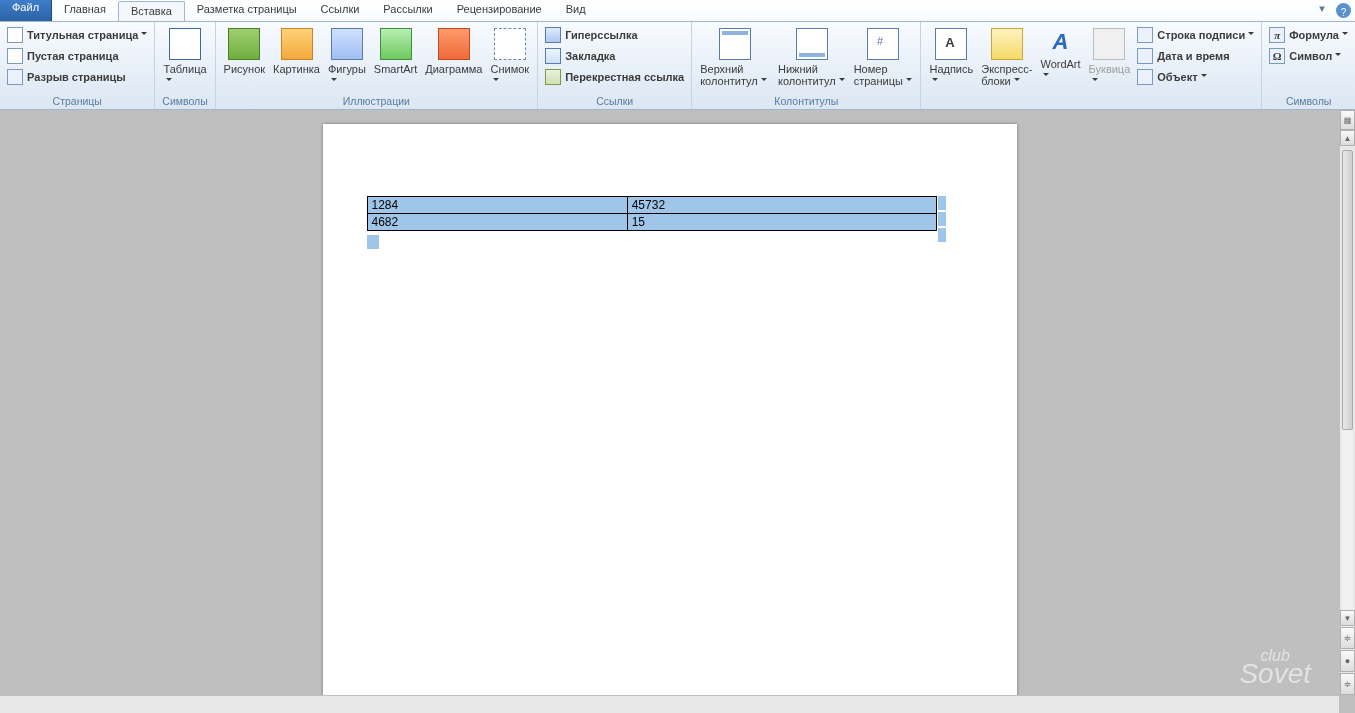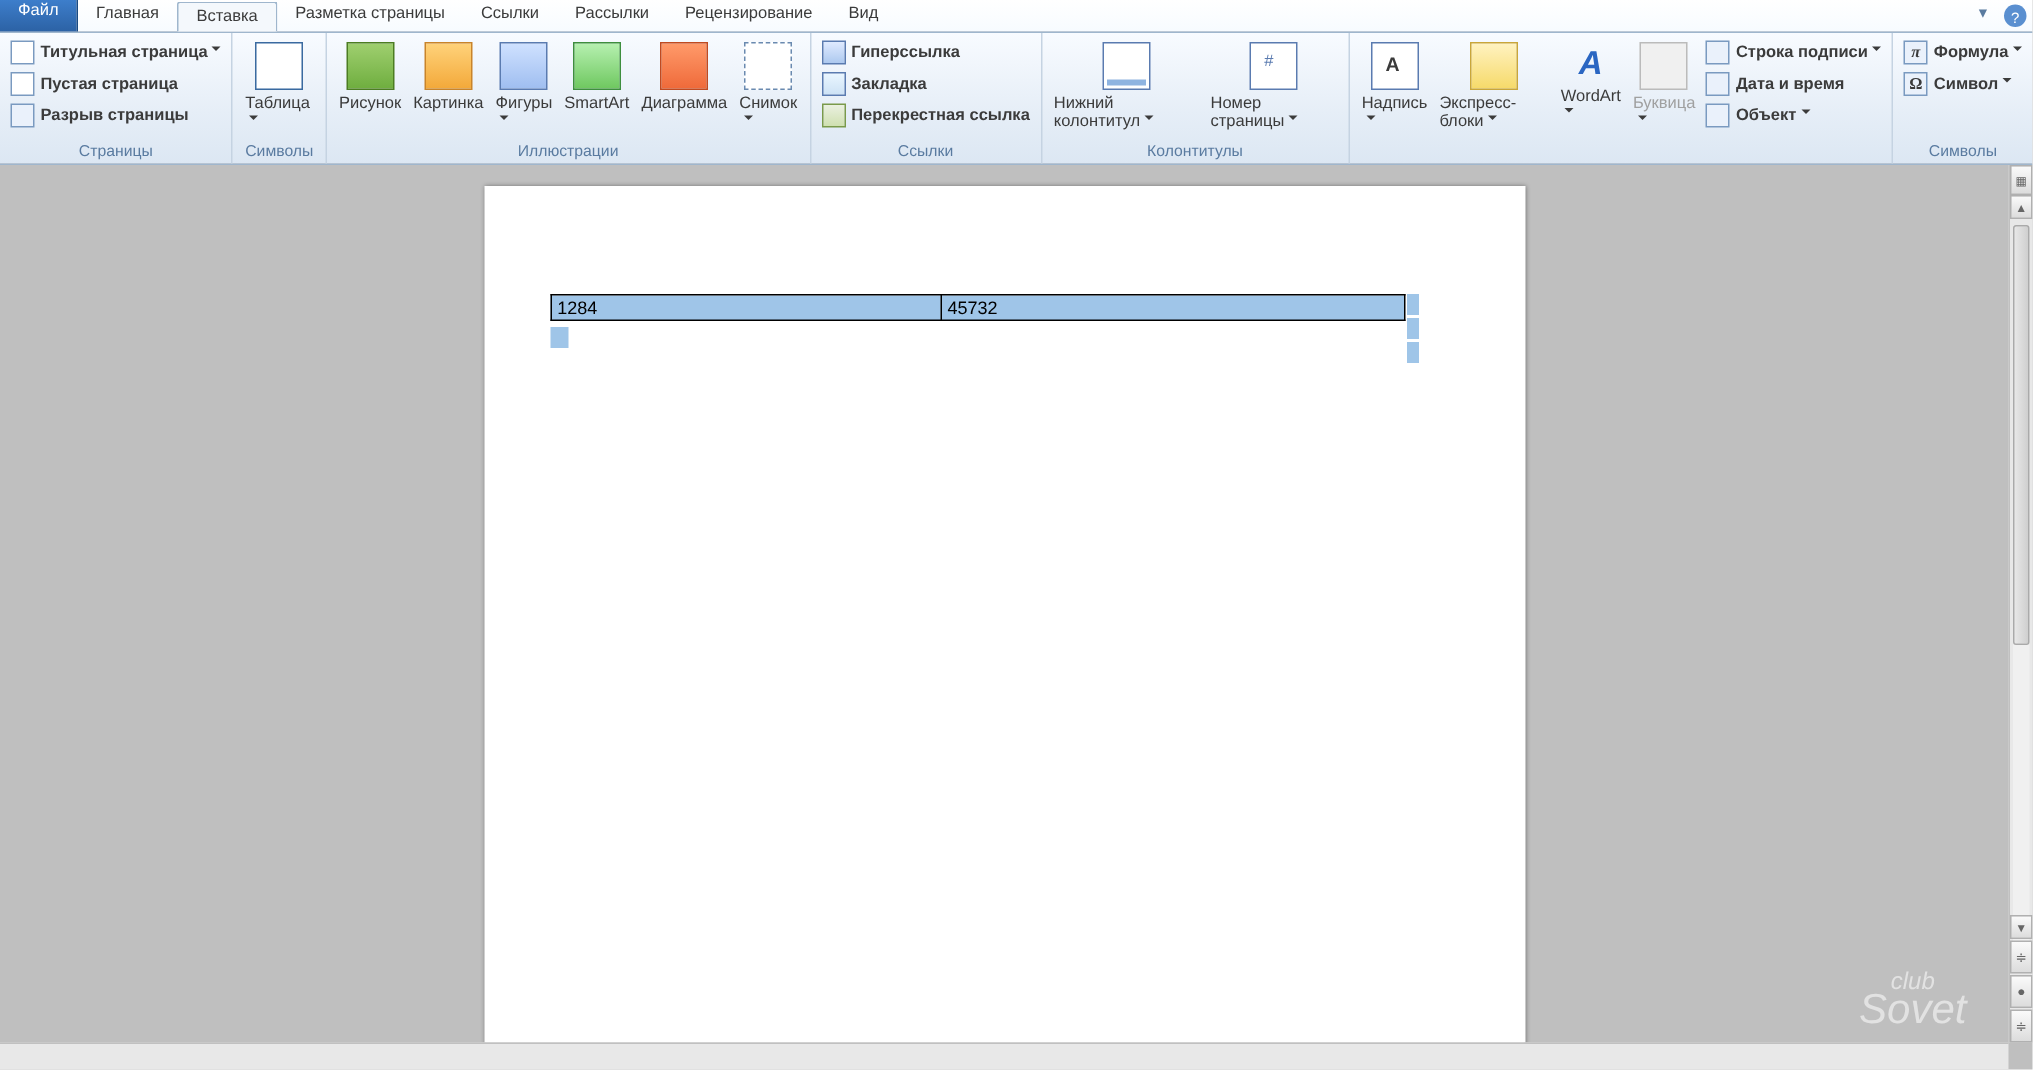--- a/index.html
+++ b/index.html
@@ -172,20 +172,24 @@
             <span>Перекрестная ссылка</span>
           </div>
       </div>
     </div>
     <div class="group-label">Ссылки</div>
   </div>
 
   <div class="group">
     <div class="group-body">
       <div class="btn-big">
+          <span class="icon ic ic-hdr"></span>
+          <span class="lbl drop">Верхний колонтитул</span>
+        </div>
+      <div class="btn-big">
           <span class="icon ic ic-ftr"></span>
           <span class="lbl drop">Нижний колонтитул</span>
         </div>
       <div class="btn-big">
           <span class="icon ic ic-pg"></span>
           <span class="lbl drop">Номер страницы</span>
         </div>
     </div>
     <div class="group-label">Колонтитулы</div>
   </div>
@@ -243,20 +247,24 @@
 </div>
 
 <div class="workspace">
   <div class="page">
     <table class="selected-table">
       <tbody>
       <tr>
         <td>1284</td>
         <td>45732</td>
       </tr>
+      <tr>
+        <td>4682</td>
+        <td>15</td>
+      </tr>
     </tbody>
       </table>
     <span class="sel-handle" style="position:absolute;top:72px;left:615px"></span>
     <span class="sel-handle" style="position:absolute;top:88px;left:615px"></span>
     <span class="sel-handle" style="position:absolute;top:104px;left:615px"></span>
     <div style="margin-top:2px"><span class="cursor-line"></span></div>
   </div>
 </div>
 
 <div class="vscroll">

